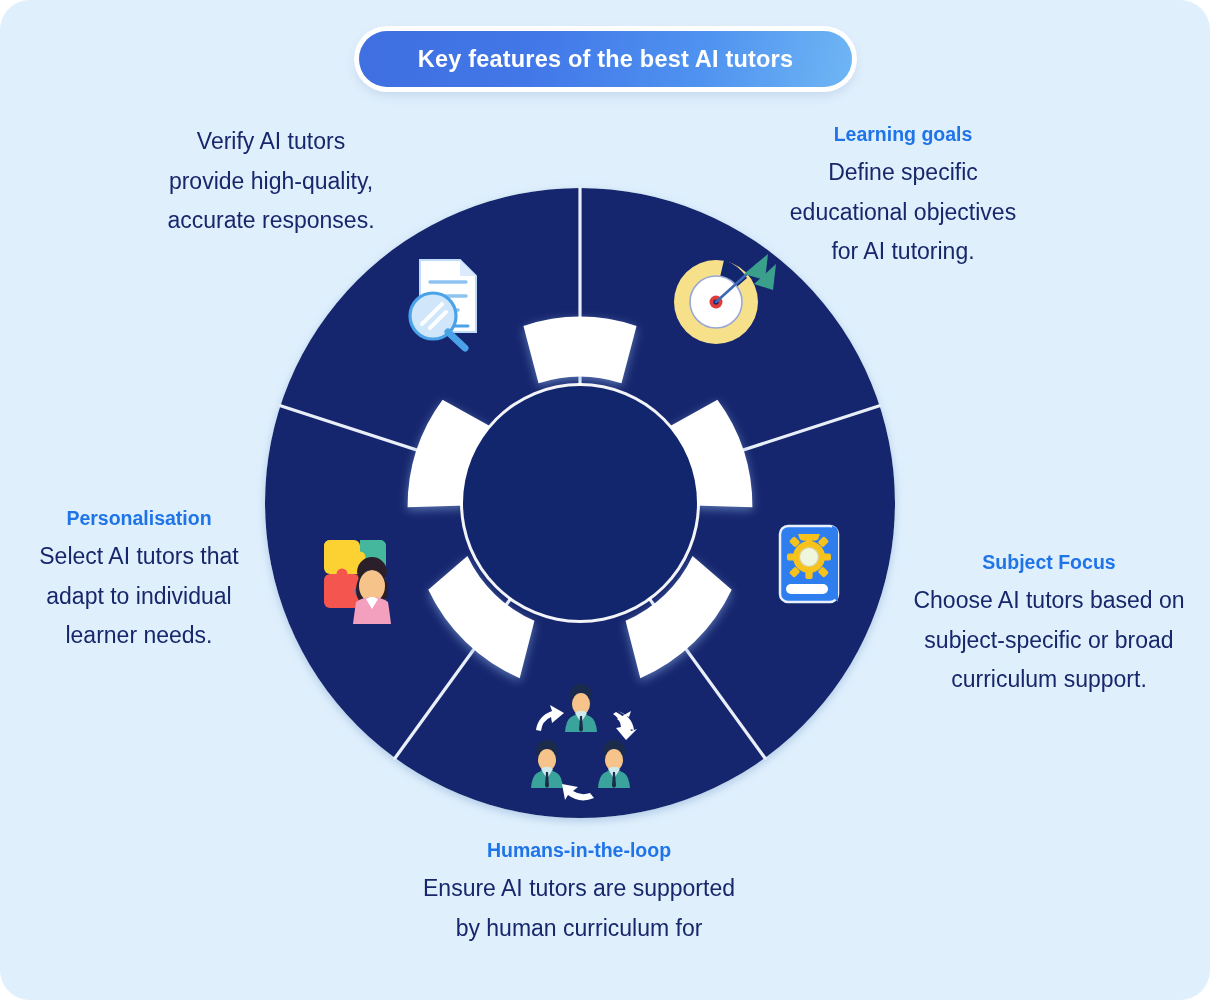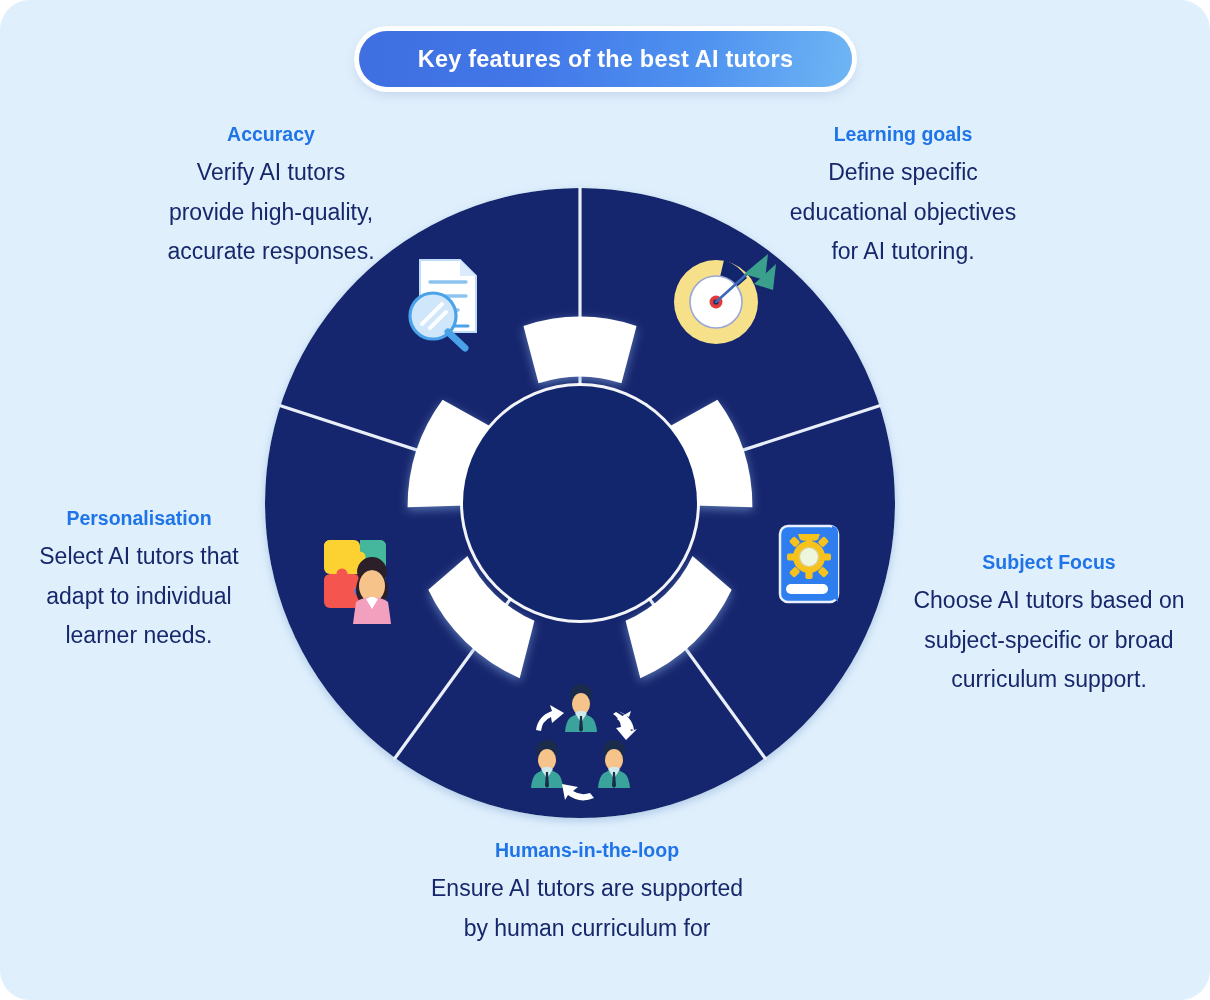--- a/index.html
+++ b/index.html
@@ -75,21 +75,21 @@
     font-size: 23px;
     line-height: 1.72;
     color: #17276b;
     font-weight: 400;
   }
 
   .b-accuracy  { left: 130px; top: 122px;  width: 282px; text-align: center; }
   .b-goals     { left: 762px; top: 122px;  width: 282px; text-align: center; }
   .b-personal  { left:   8px; top: 506px;  width: 262px; text-align: center; }
   .b-subject   { left: 905px; top: 506px;  width: 288px; text-align: center; margin-top: 44px; }
-  .b-humans    { left: 391px; top: 838px;  width: 392px; text-align: center; }
+  .b-humans    { left: 383px; top: 838px;  width: 392px; text-align: center; }
 </style>
 </head>
 <body>
 
 <div id="canvas">
   <div class="board">
 
     <div class="title-pill">
       <span>Key features of the best AI tutors</span>
     </div>
@@ -257,21 +257,20 @@
           <path d="M90 25 q14 5 16 19 l-5 -1 l-12 -10 l14 -8 l-2 6 q-6 -3 -11 -6 Z"></path>
           <path d="M88 26 q13 6 15 19 l6 -2 l-11 11 l-10 -12 l5 -1 q-1 -9 -8 -13 Z"></path>
         </g>
         <g fill="#ffffff">
           <path d="M66 112 q-14 6 -26 -3 l-3 5 l-3 -16 l16 3 l-5 4 q8 5 17 2 Z"></path>
         </g>
       </g>
     </svg>
 
     <div class="block b-accuracy">
-      <div class="head">Accuracy</div>
       <div class="body">
         <div>Verify AI tutors</div>
         <div>provide high-quality,</div>
         <div>accurate responses.</div>
       </div>
     </div>
 
     <div class="block b-personal">
       <div class="head">Personalisation</div>
       <div class="body">

